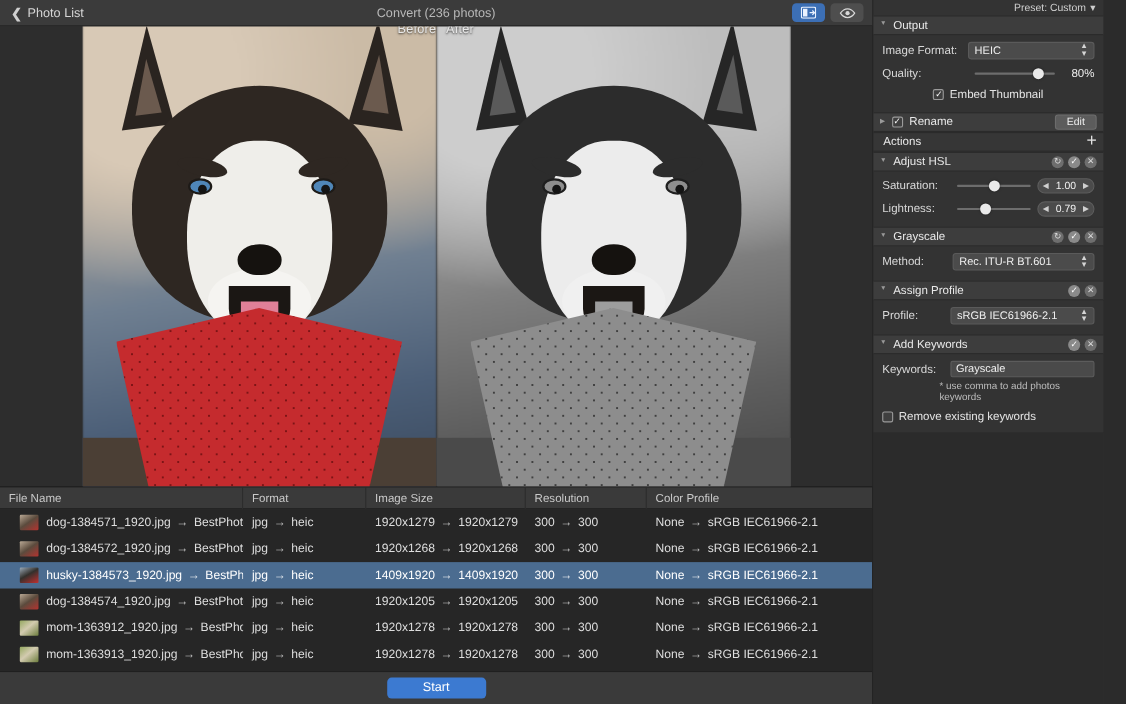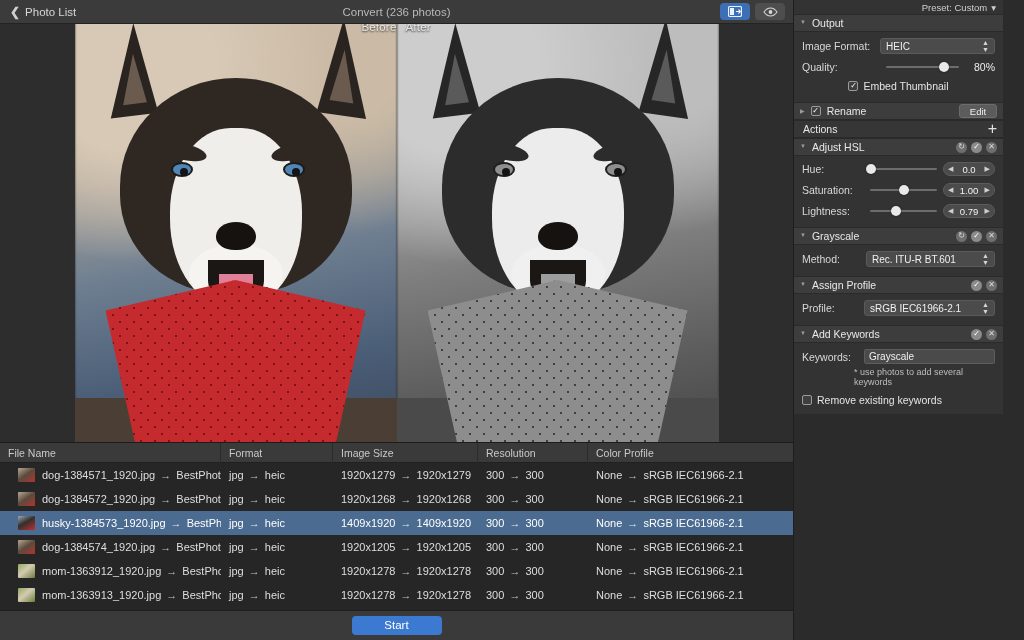--- a/index.html
+++ b/index.html
@@ -424,31 +424,20 @@
       <span class="tri">▼</span>
       <span>Adjust HSL</span>
       <span class="sec-icons">
         <span class="cicon">↻</span>
         <span class="cicon chk">✓</span>
         <span class="cicon">✕</span>
       </span>
     </div>
     <div class="sec-body">
       <div class="frow">
-        <span class="flabel" style="width:56px">Hue:</span>
-        <div class="sl-track">
-            <div class="sl-knob" id="h-knob" style="left: calc(2% - 5px);"></div>
-          </div>
-        <div class="num-field">
-          <span class="ar">◀</span>
-          <span>0.0</span>
-          <span class="ar">▶</span>
-        </div>
-      </div>
-      <div class="frow">
         <span class="flabel" style="width:56px">Saturation:</span>
         <div class="sl-track">
             <div class="sl-knob" id="s-knob" style="left: calc(50% - 5px);"></div>
           </div>
         <div class="num-field">
           <span class="ar">◀</span>
           <span>1.00</span>
           <span class="ar">▶</span>
         </div>
       </div>
@@ -508,21 +497,21 @@
       <span class="sec-icons">
         <span class="cicon chk">✓</span>
         <span class="cicon">✕</span>
       </span>
     </div>
     <div class="sec-body">
       <div class="frow" style="margin-bottom:0">
         <span class="flabel" style="width:56px">Keywords:</span>
         <div class="kw-input">Grayscale</div>
       </div>
-      <div class="hint">* use photos to add several keywords</div>
+      <div class="hint">* use comma to add photos keywords</div>
       <div class="chk-line">
         <span class="box"></span>
         <span>Remove existing keywords</span>
       </div>
     </div>
 
     <div class="rightfill"></div>
   </div>
 </div>
 

